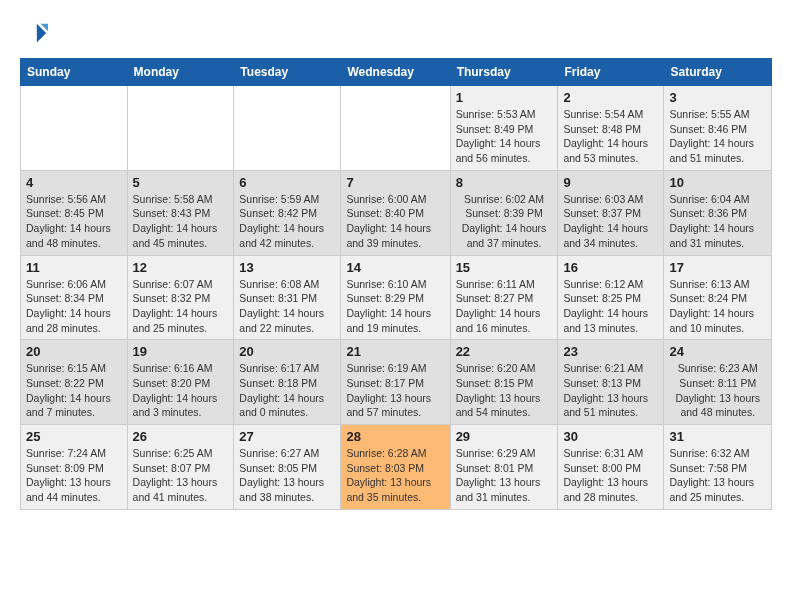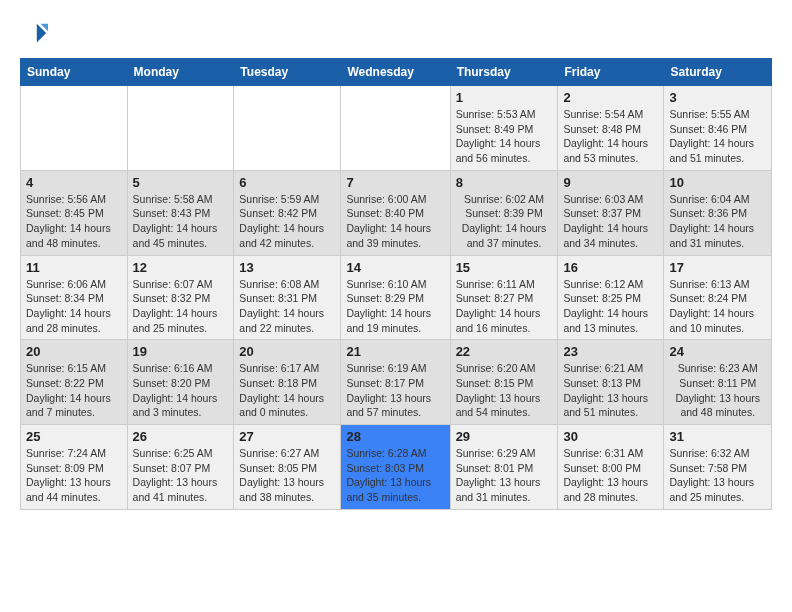--- a/index.html
+++ b/index.html
@@ -323,21 +323,21 @@
 Daylight: 13 hours
 and 41 minutes.</div>
         </td>
         <td style="background-color: rgb(240, 240, 240);">
           <span class="day-num">27</span>
           <div class="day-info" style="white-space: pre-line;">Sunrise: 6:27 AM
 Sunset: 8:05 PM
 Daylight: 13 hours
 and 38 minutes.</div>
         </td>
-        <td style="background-color: #3b82f6;">
+        <td style="background-color: #fdba74;">
           <span class="day-num">28</span>
           <div class="day-info" style="white-space: pre-line;">Sunrise: 6:28 AM
 Sunset: 8:03 PM
 Daylight: 13 hours
 and 35 minutes.</div>
         </td>
         <td style="background-color: rgb(240, 240, 240);">
           <span class="day-num">29</span>
           <div class="day-info" style="white-space: pre-line;">Sunrise: 6:29 AM
 Sunset: 8:01 PM

